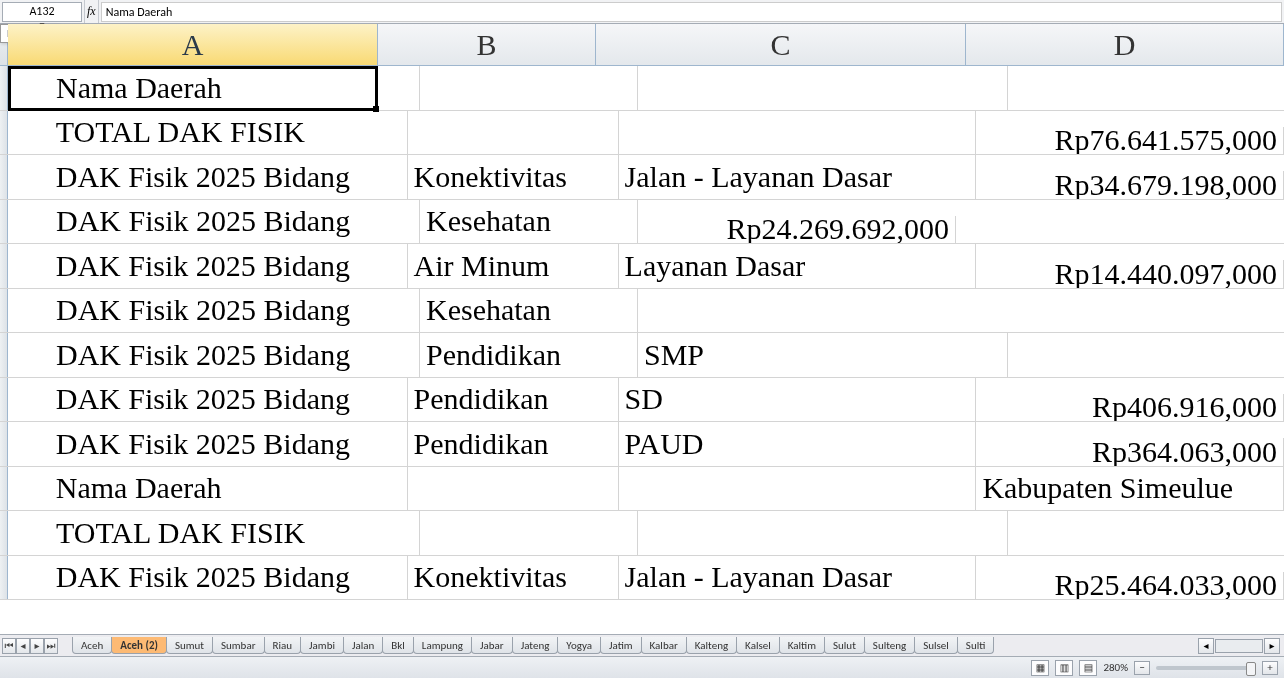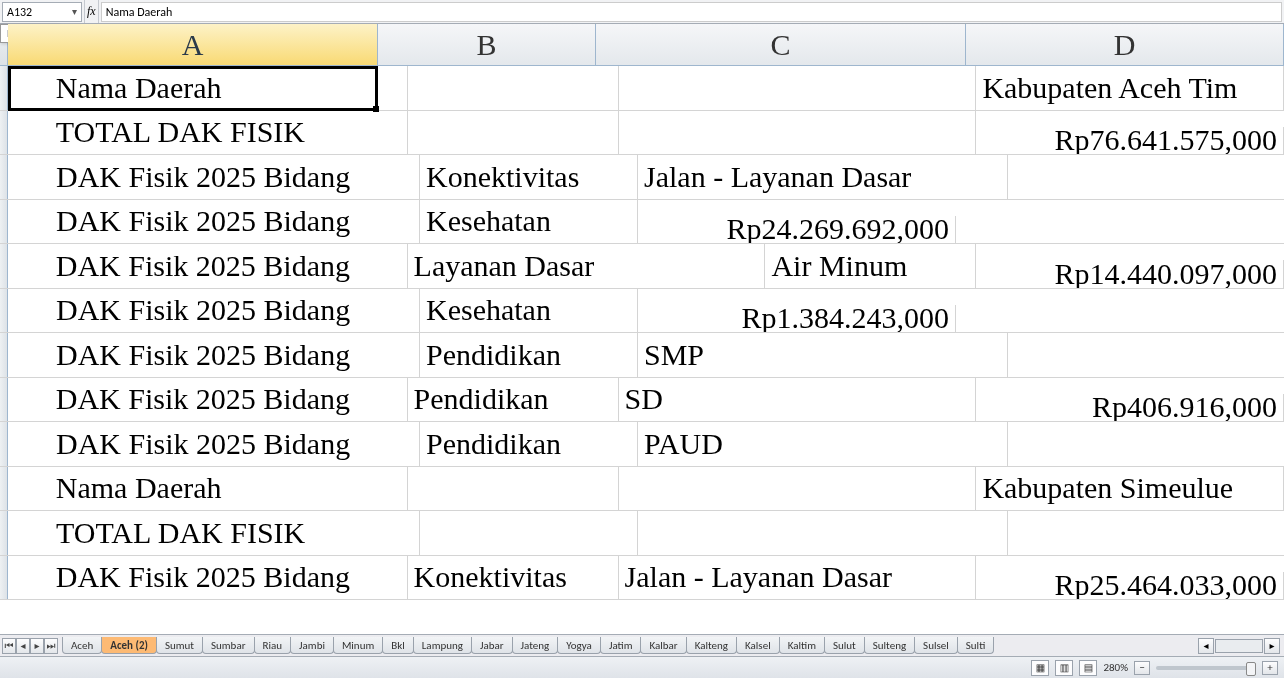--- a/index.html
+++ b/index.html
@@ -25,20 +25,21 @@
   .name-box {
     width: 80px;
     height: 20px;
     border: 1px solid #a5acb5;
     padding: 1px 4px;
     margin: 1px 2px;
     display: flex;
     align-items: center;
     justify-content: space-between;
     background: #fff;
+    flex-direction: column;
   }
   .name-box .dd { font-size: 10px; color:#555; }
   .fx {
     font-style: italic;
     padding: 0 2px;
     font-family: "Times New Roman", serif;
     border-left:1px solid #c5c9cf;
     border-right:1px solid #c5c9cf;
     height:100%;
     display:flex;align-items:center;
@@ -157,21 +158,21 @@
     padding:0 2px;
   }
   .tab-nav-btn {
     width:14px;height:16px;border:1px solid #9aa2ac;background:linear-gradient(#fdfdfe,#e3e6ea);
     display:flex;align-items:center;justify-content:center;font-size:10px;color:#444;
   }
   .tabs {
     flex:1;
     display:flex;
     overflow:hidden;
-    margin-left:2px;
+    margin-left:12px;
   }
   .tab {
     padding: 2px 8px 1px;
     border: 1px solid #9aa2ac;
     border-top:none;
     background: linear-gradient(#f2f4f6,#dfe3e8);
     margin-right:-1px;
     border-radius: 0 0 4px 4px;
     color:#333;
   }
@@ -221,72 +222,72 @@
 </div>
 
 <div class="grid">
   <div class="active-cell-border"></div>
   <div id="rows-container">
       <div class="row">
         <div class="rh"></div>
         <div class="cell A">Nama Daerah</div>
         <div class="cell B"></div>
         <div class="cell C"></div>
-        <div class="cell D">Kabupaten Aceh Tim</div>
       </div>
       <div class="row">
         <div class="rh"></div>
         <div class="cell A">TOTAL DAK FISIK</div>
         <div class="cell B"></div>
         <div class="cell C"></div>
         <div class="cell D right">Rp76.641.575,000</div>
       </div>
       <div class="row">
         <div class="rh"></div>
         <div class="cell A">DAK Fisik 2025 Bidang</div>
         <div class="cell B">Konektivitas</div>
         <div class="cell C">Jalan - Layanan Dasar</div>
+        <div class="cell D right">Rp34.679.198,000</div>
       </div>
       <div class="row">
         <div class="rh"></div>
         <div class="cell A">DAK Fisik 2025 Bidang</div>
         <div class="cell B">Kesehatan</div>
         <div class="cell D right">Rp24.269.692,000</div>
       </div>
       <div class="row">
         <div class="rh"></div>
         <div class="cell A">DAK Fisik 2025 Bidang</div>
+        <div class="cell B">Air Minum</div>
         <div class="cell C">Layanan Dasar</div>
-        <div class="cell B">Air Minum</div>
         <div class="cell D right">Rp14.440.097,000</div>
       </div>
       <div class="row">
         <div class="rh"></div>
         <div class="cell A">DAK Fisik 2025 Bidang</div>
         <div class="cell B">Kesehatan</div>
-        <div class="cell D right">Rp1.384.243,000</div>
       </div>
       <div class="row">
         <div class="rh"></div>
         <div class="cell A">DAK Fisik 2025 Bidang</div>
         <div class="cell B">Pendidikan</div>
         <div class="cell C">SMP</div>
       </div>
       <div class="row">
         <div class="rh"></div>
         <div class="cell A">DAK Fisik 2025 Bidang</div>
         <div class="cell B">Pendidikan</div>
         <div class="cell C">SD</div>
         <div class="cell D right">Rp406.916,000</div>
       </div>
       <div class="row">
         <div class="rh"></div>
         <div class="cell A">DAK Fisik 2025 Bidang</div>
         <div class="cell B">Pendidikan</div>
         <div class="cell C">PAUD</div>
+        <div class="cell D right">Rp364.063,000</div>
       </div>
       <div class="row">
         <div class="rh"></div>
         <div class="cell A">Nama Daerah</div>
         <div class="cell B"></div>
         <div class="cell C"></div>
         <div class="cell D">Kabupaten Simeulue</div>
       </div>
       <div class="row">
         <div class="rh"></div>
@@ -311,21 +312,21 @@
     <div class="tab-nav-btn">▸</div>
     <div class="tab-nav-btn">⏭</div>
   </div>
   <div class="tabs" id="tabs-container">
       <div class="tab">Aceh</div>
       <div class="tab active">Aceh (2)</div>
       <div class="tab">Sumut</div>
       <div class="tab">Sumbar</div>
       <div class="tab">Riau</div>
       <div class="tab">Jambi</div>
-      <div class="tab">Minum</div>
+      <div class="tab">Jalan</div>
       <div class="tab">Bkl</div>
       <div class="tab">Lampung</div>
       <div class="tab">Jabar</div>
       <div class="tab">Jateng</div>
       <div class="tab">Yogya</div>
       <div class="tab">Jatim</div>
       <div class="tab">Kalbar</div>
       <div class="tab">Kalteng</div>
       <div class="tab">Kalsel</div>
       <div class="tab">Kaltim</div>

